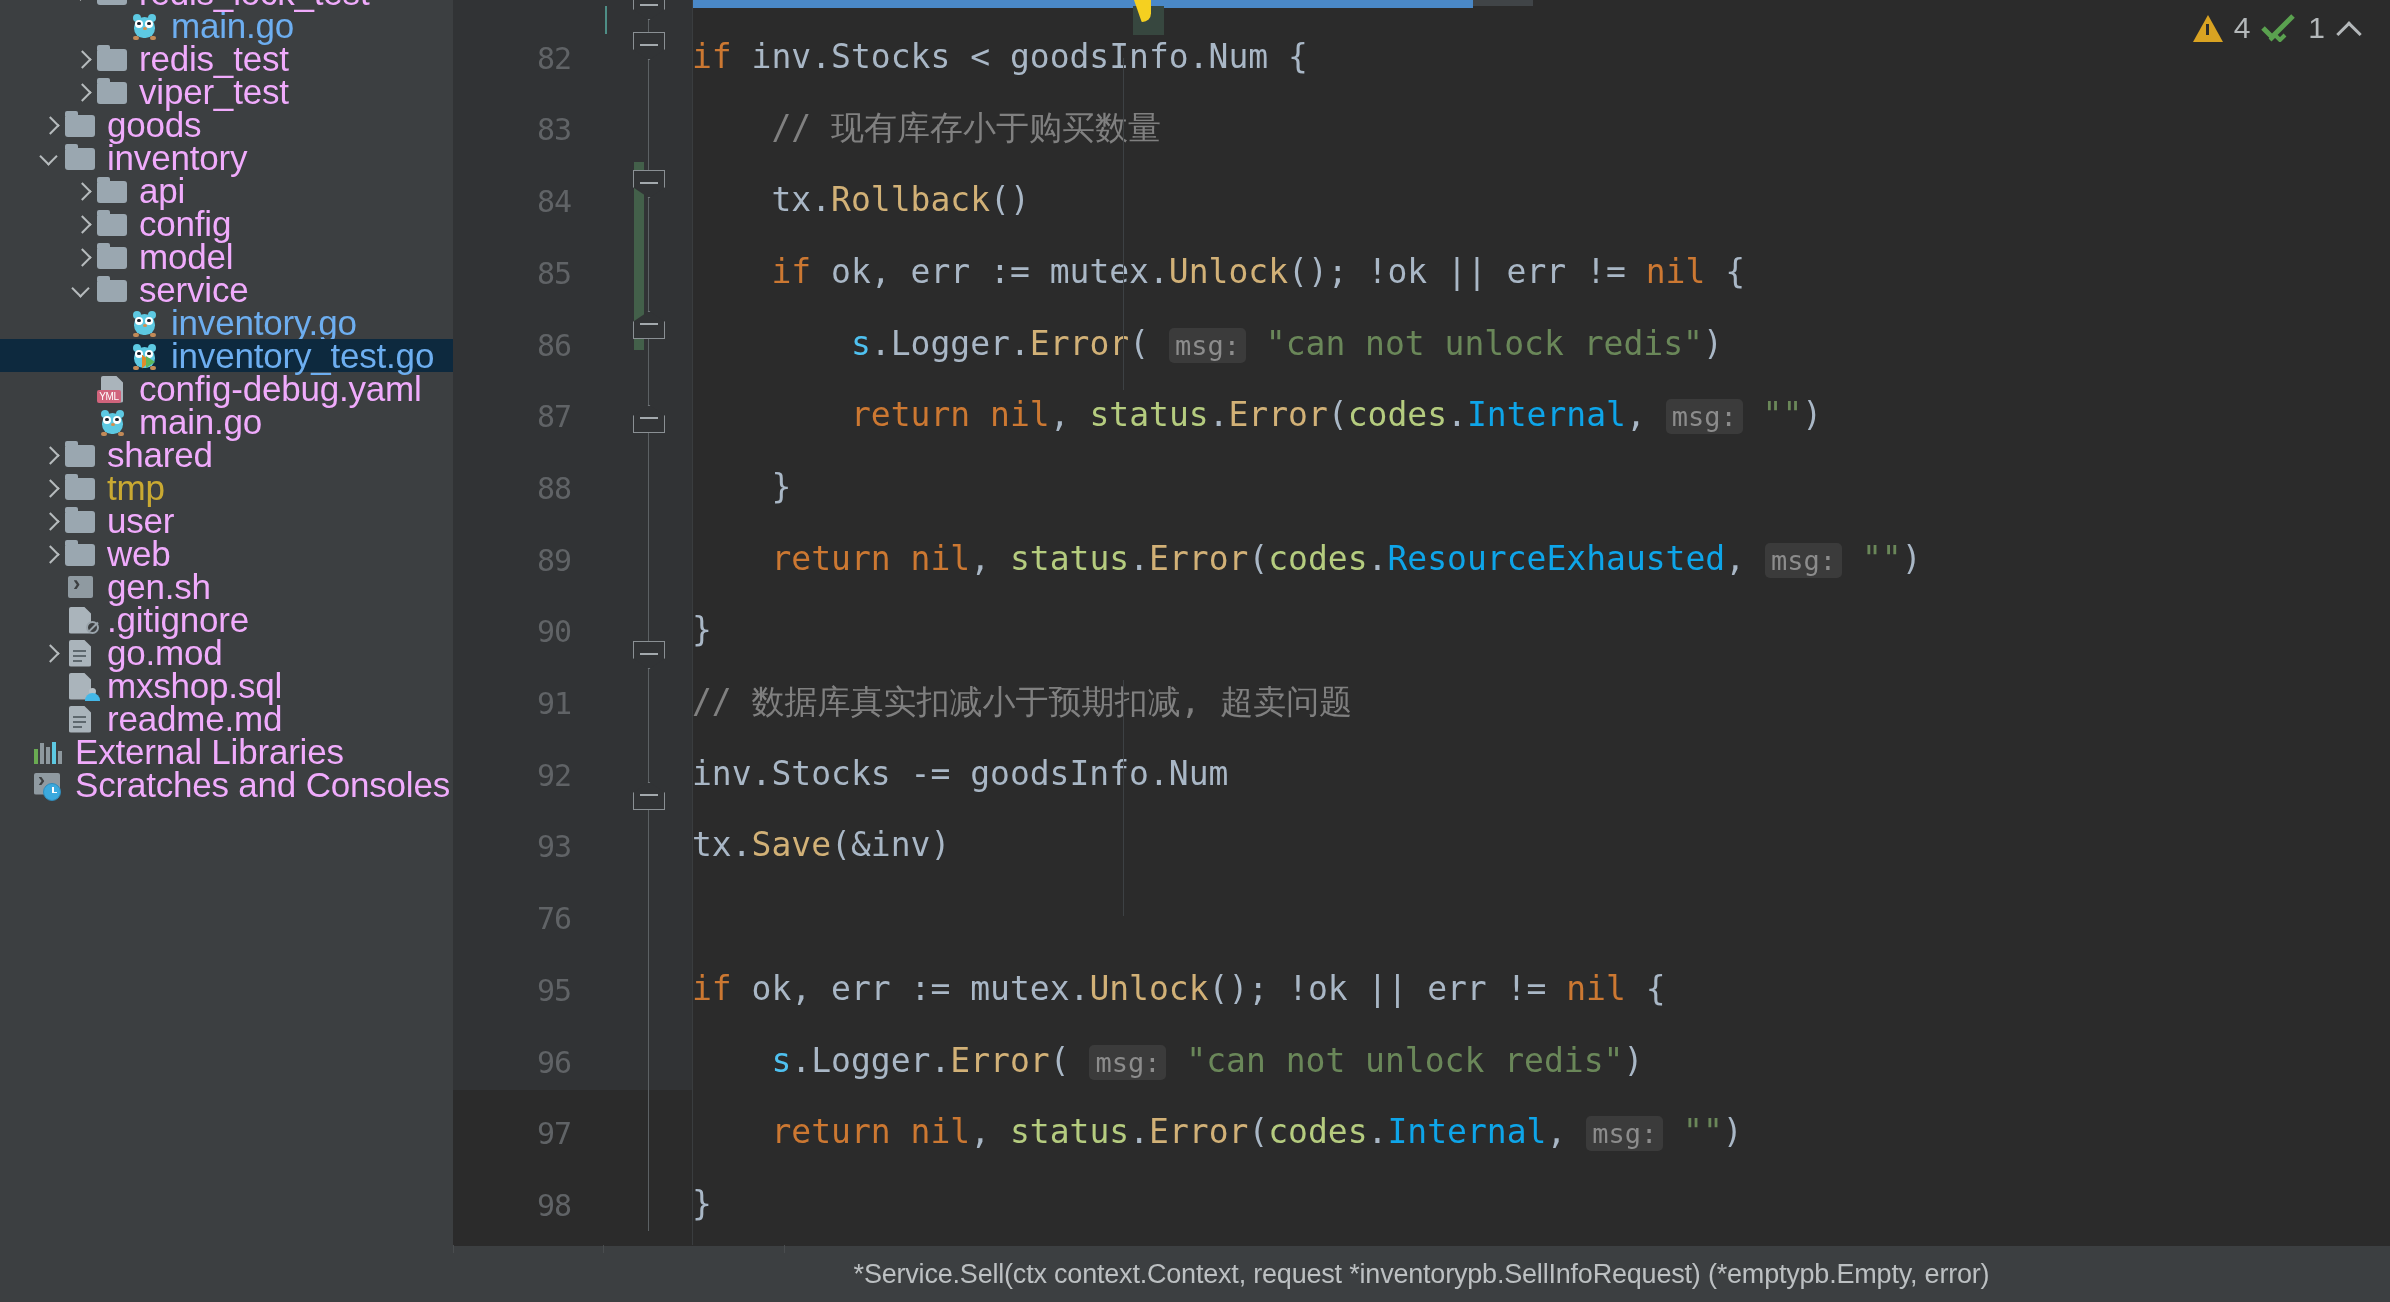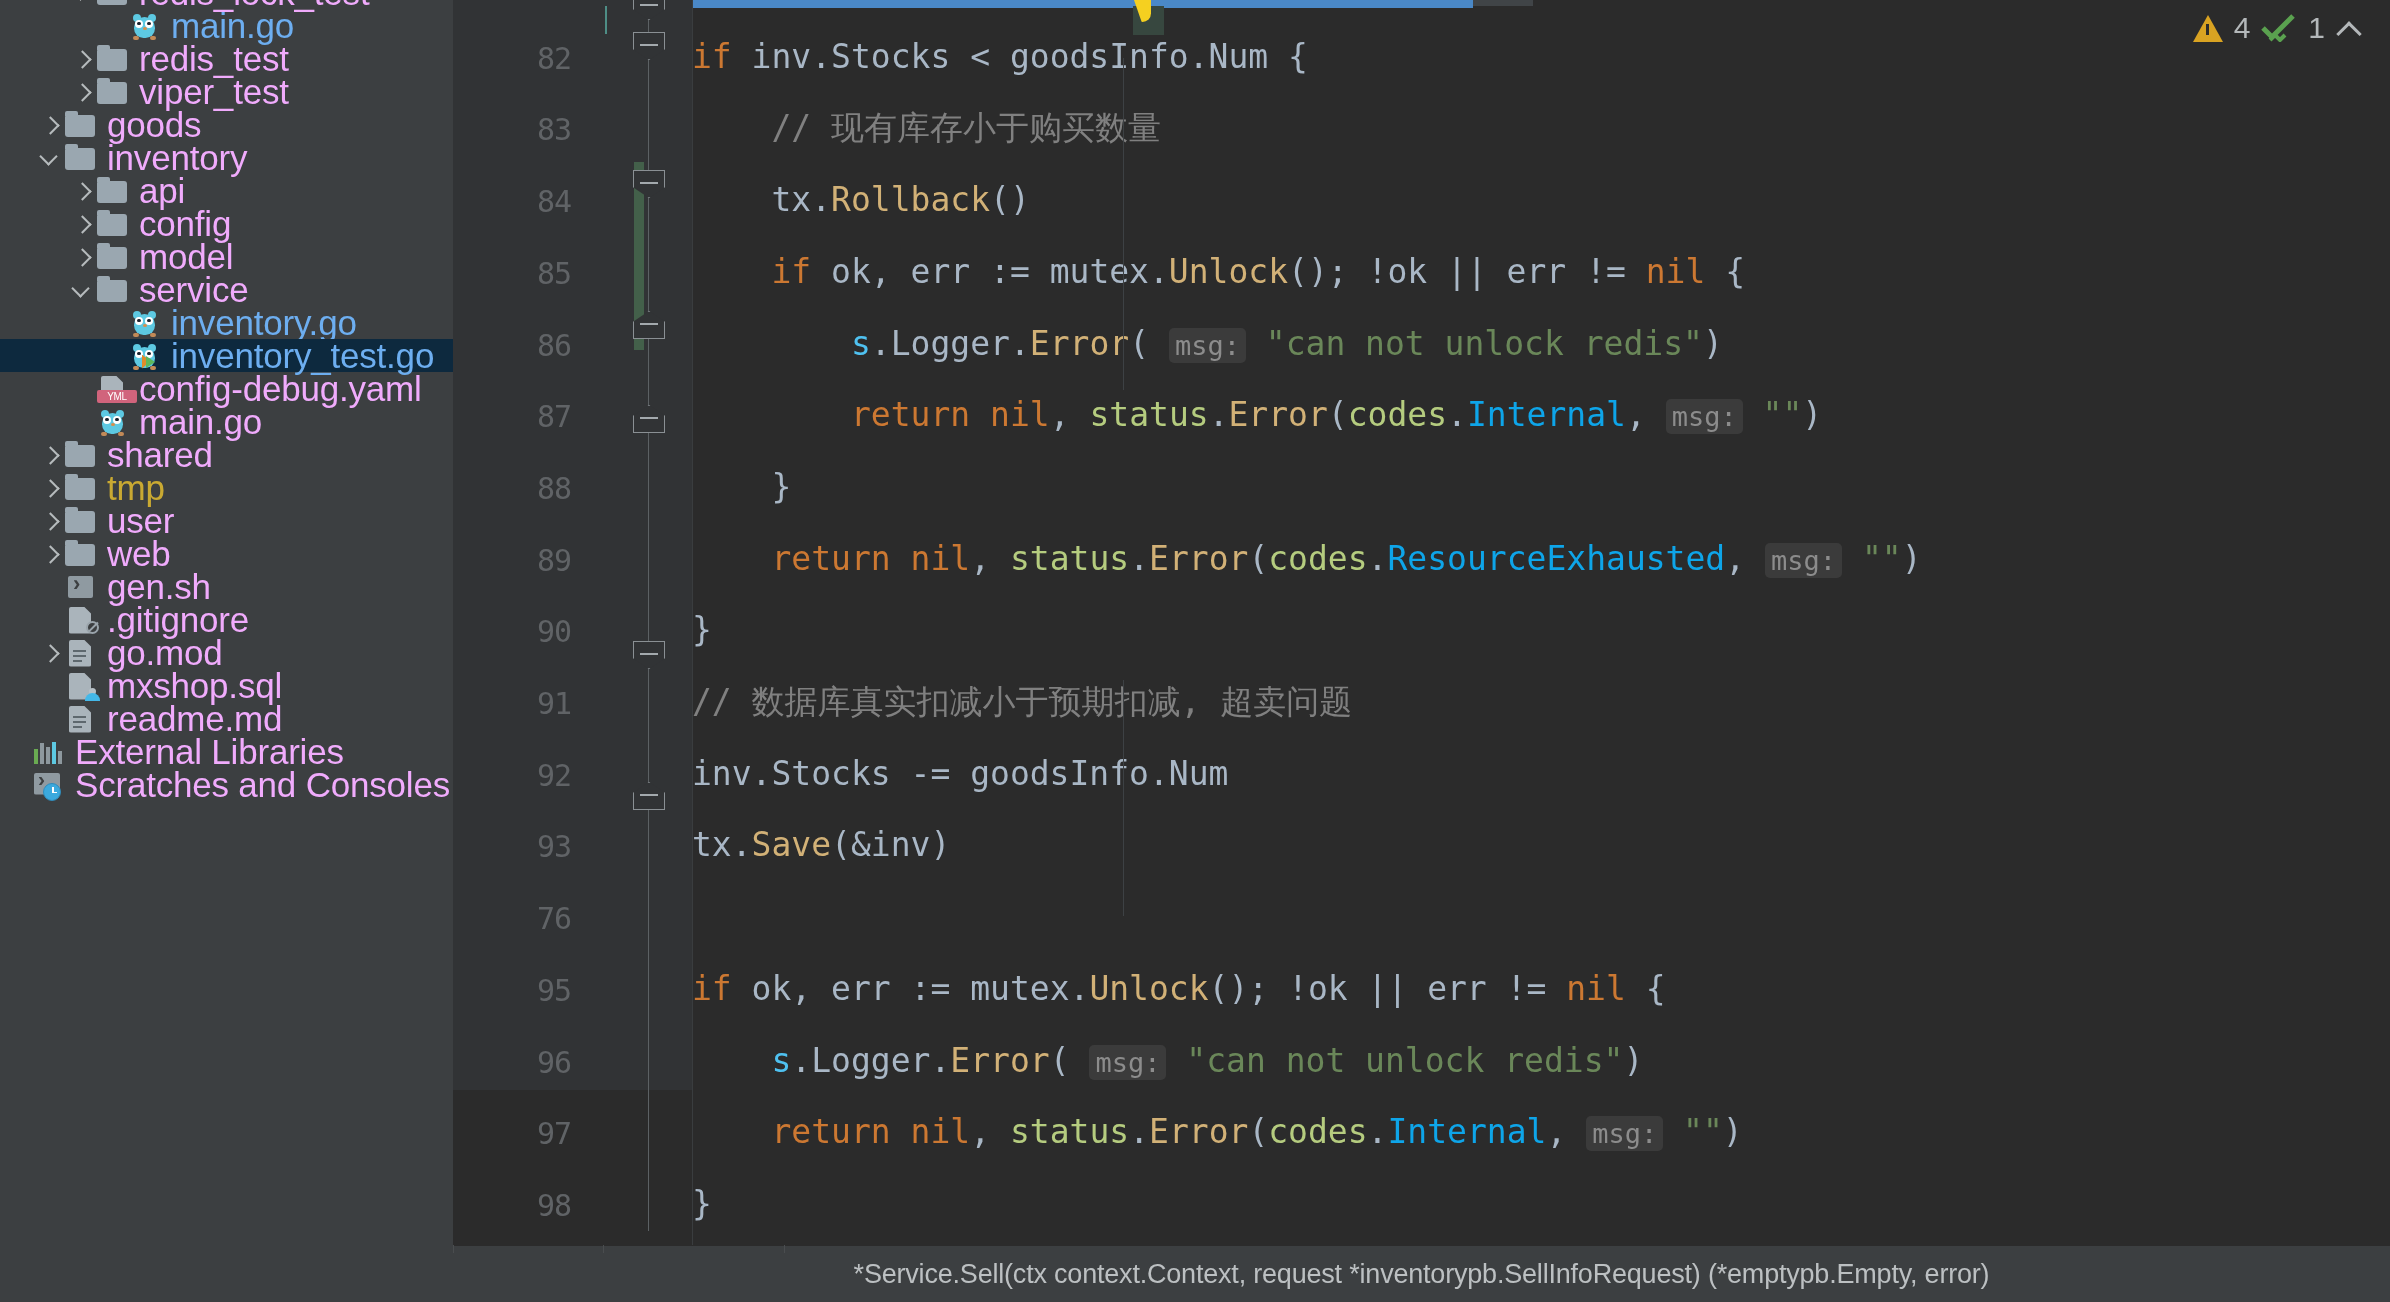--- a/index.html
+++ b/index.html
@@ -62,21 +62,21 @@
   .gopher .play{position:absolute;left:14px;top:12px;width:0;height:0;
       border-left:9px solid #5cb85c;border-top:6px solid transparent;border-bottom:6px solid transparent;}
   .gopher .playbg{position:absolute;left:10px;top:11px;width:8px;height:14px;background:#e08b2a;
       clip-path:polygon(0 0,100% 50%,0 100%);}
   
   .fileico { position:absolute; left:7px; top:2px; width:22px; height:27px;
       background:#aab4bb; border-radius:2px;
       clip-path:polygon(0 0, 68% 0, 100% 26%, 100% 100%, 0 100%); }
   .fileico .ln { position:absolute; left:4px; width:13px; height:2px; background:#5e686e; }
   .fileico .ln1{top:10px;} .fileico .ln2{top:15px;} .fileico .ln3{top:20px; width:9px;}
-  .yml { position:absolute; left:3px; bottom:1px; width:40px; height:13px; background:#d1647c;
+  .yml { position:absolute; left:3px; bottom:1px; width:24px; height:13px; background:#d1647c;
       border-radius:2px; color:#fff; font-size:10px; line-height:13px; text-align:center;
       font-family:"Liberation Sans",sans-serif; letter-spacing:-0.3px; }
   .banicon{position:absolute;right:1px;bottom:1px;width:13px;height:13px;border:2.4px solid #9aa4ab;
       border-radius:50%;background:#3c3f41;}
   .banicon::after{content:"";position:absolute;left:-1px;top:3.5px;width:13px;height:2.4px;
       background:#9aa4ab;transform:rotate(-45deg);}
   .shico { position:absolute; left:6px; top:4px; width:25px; height:22px; background:#8f9aa1;
       border-radius:2px; }
   .shico::after { content:"›"; position:absolute; left:5px; top:-5px; color:#3c3f41; font-size:22px;
       font-weight:bold; font-family:"Liberation Sans",sans-serif;}

